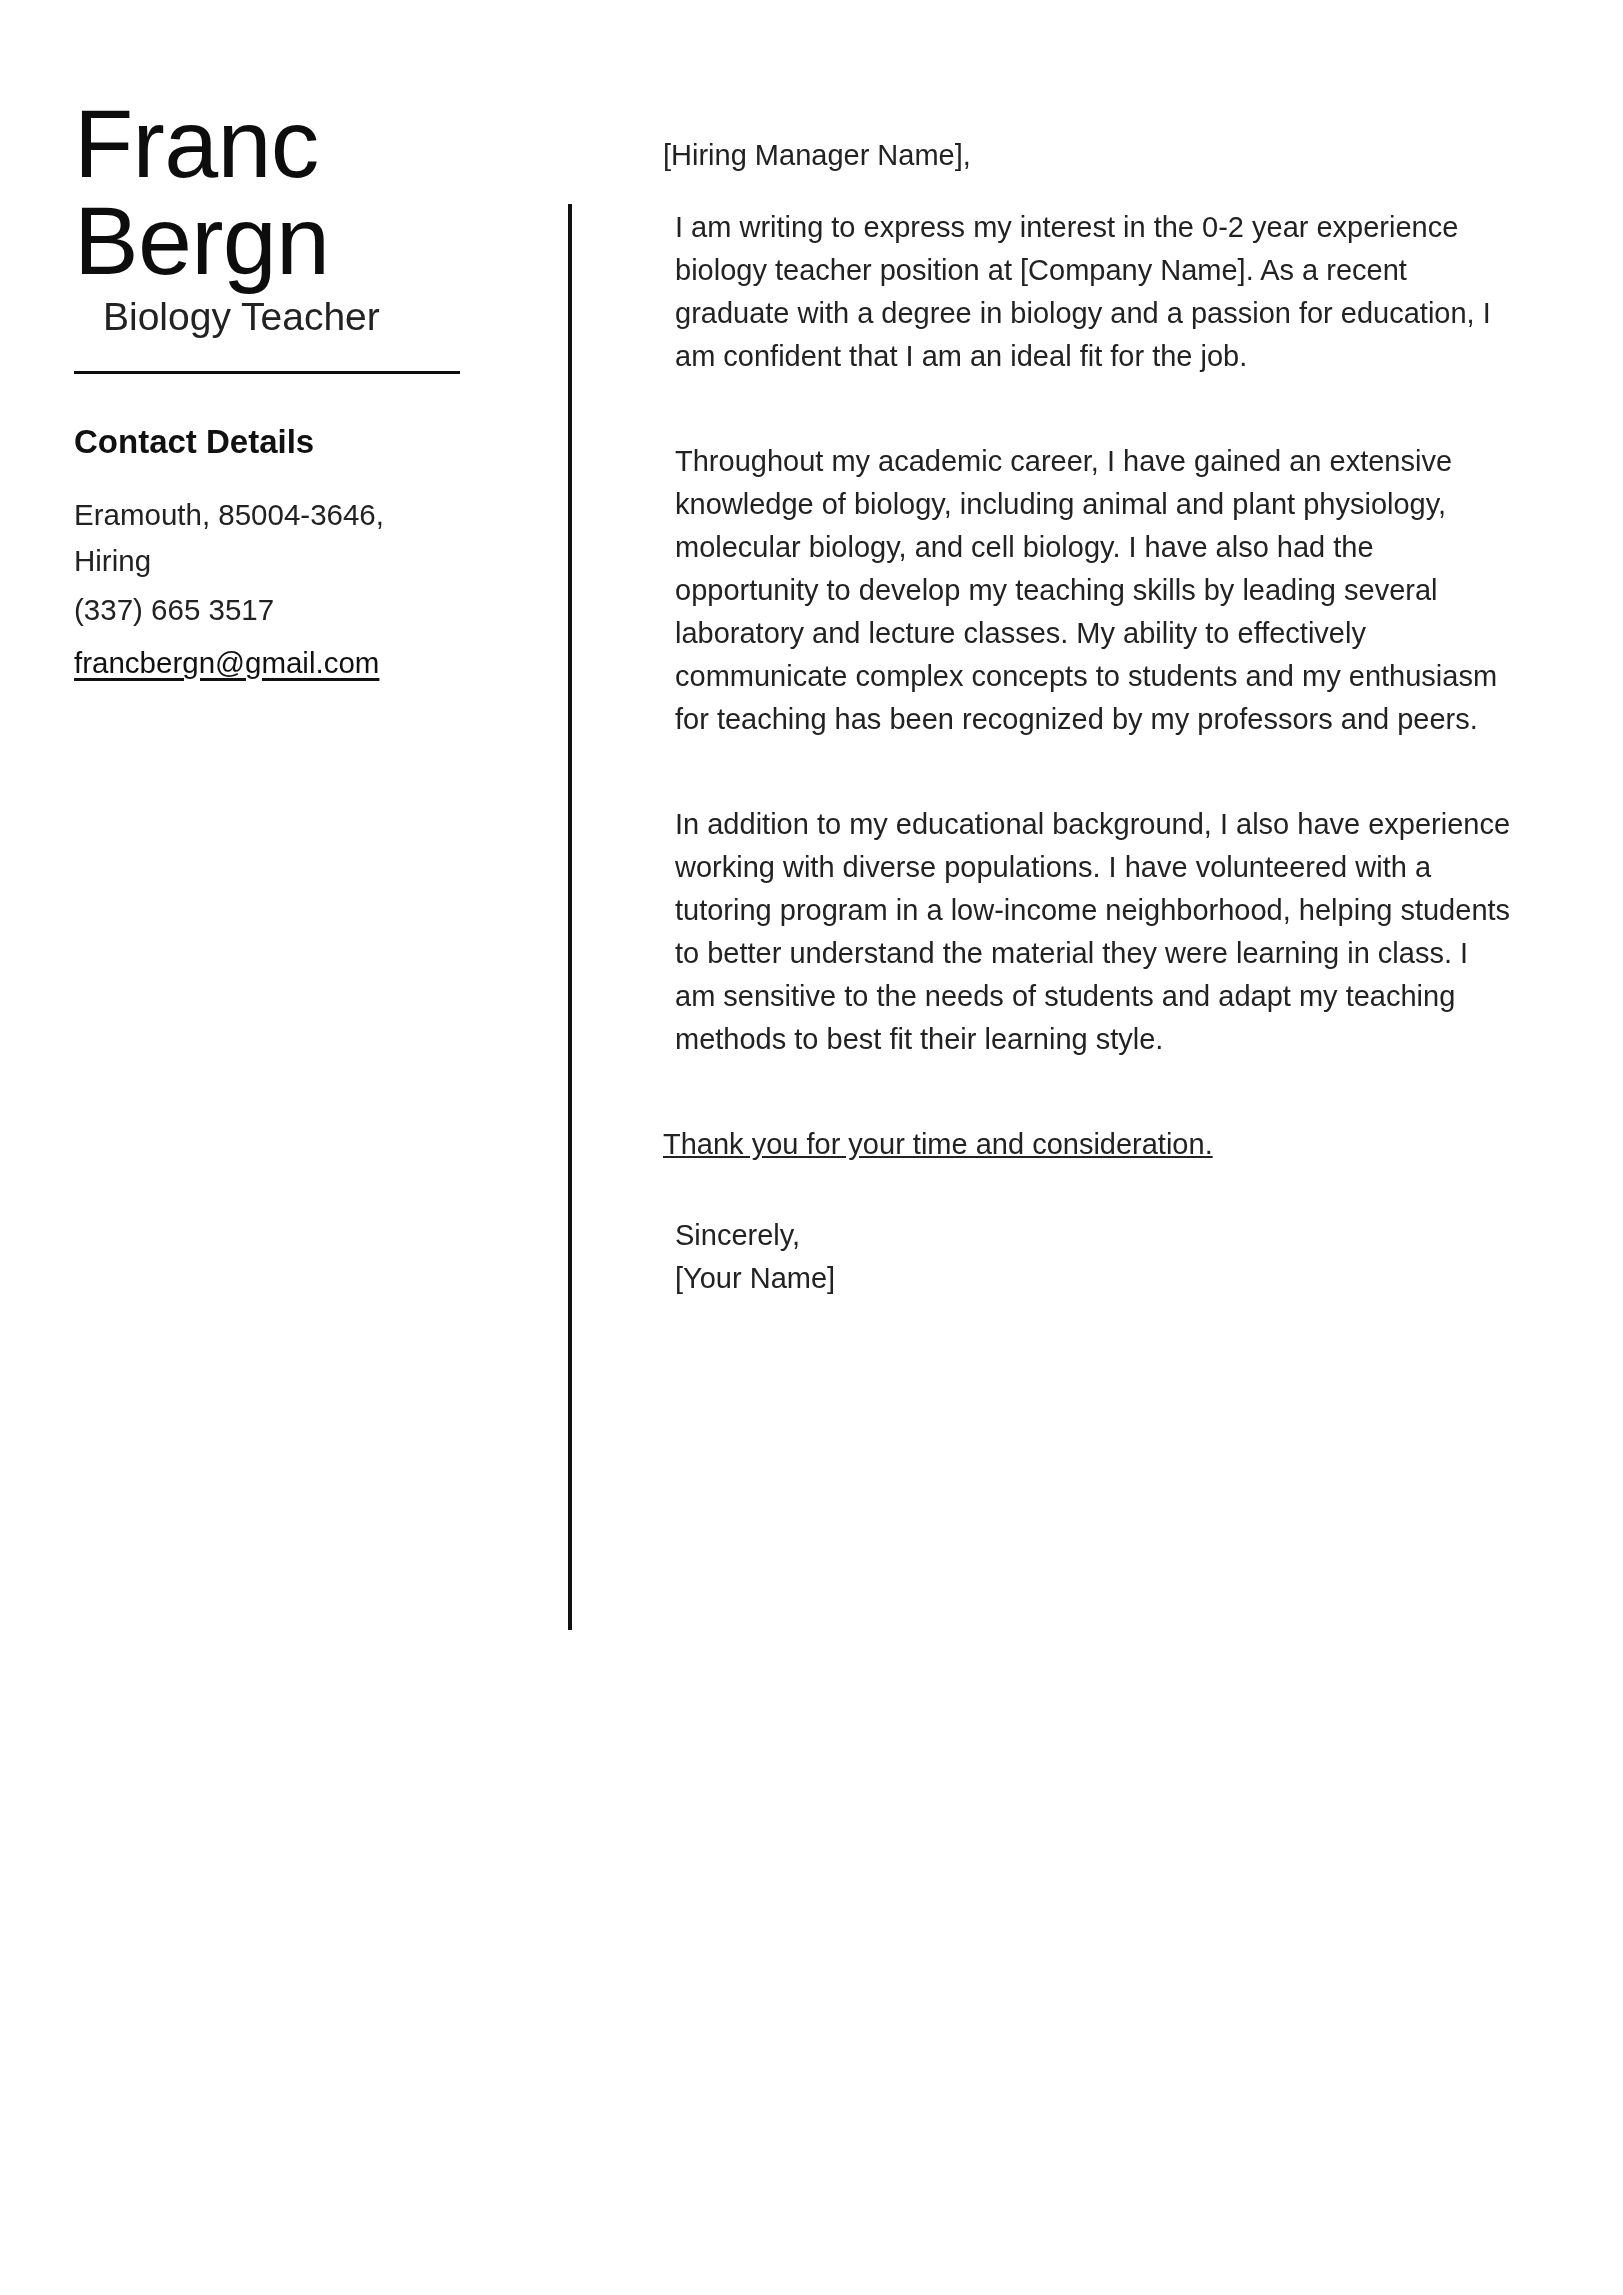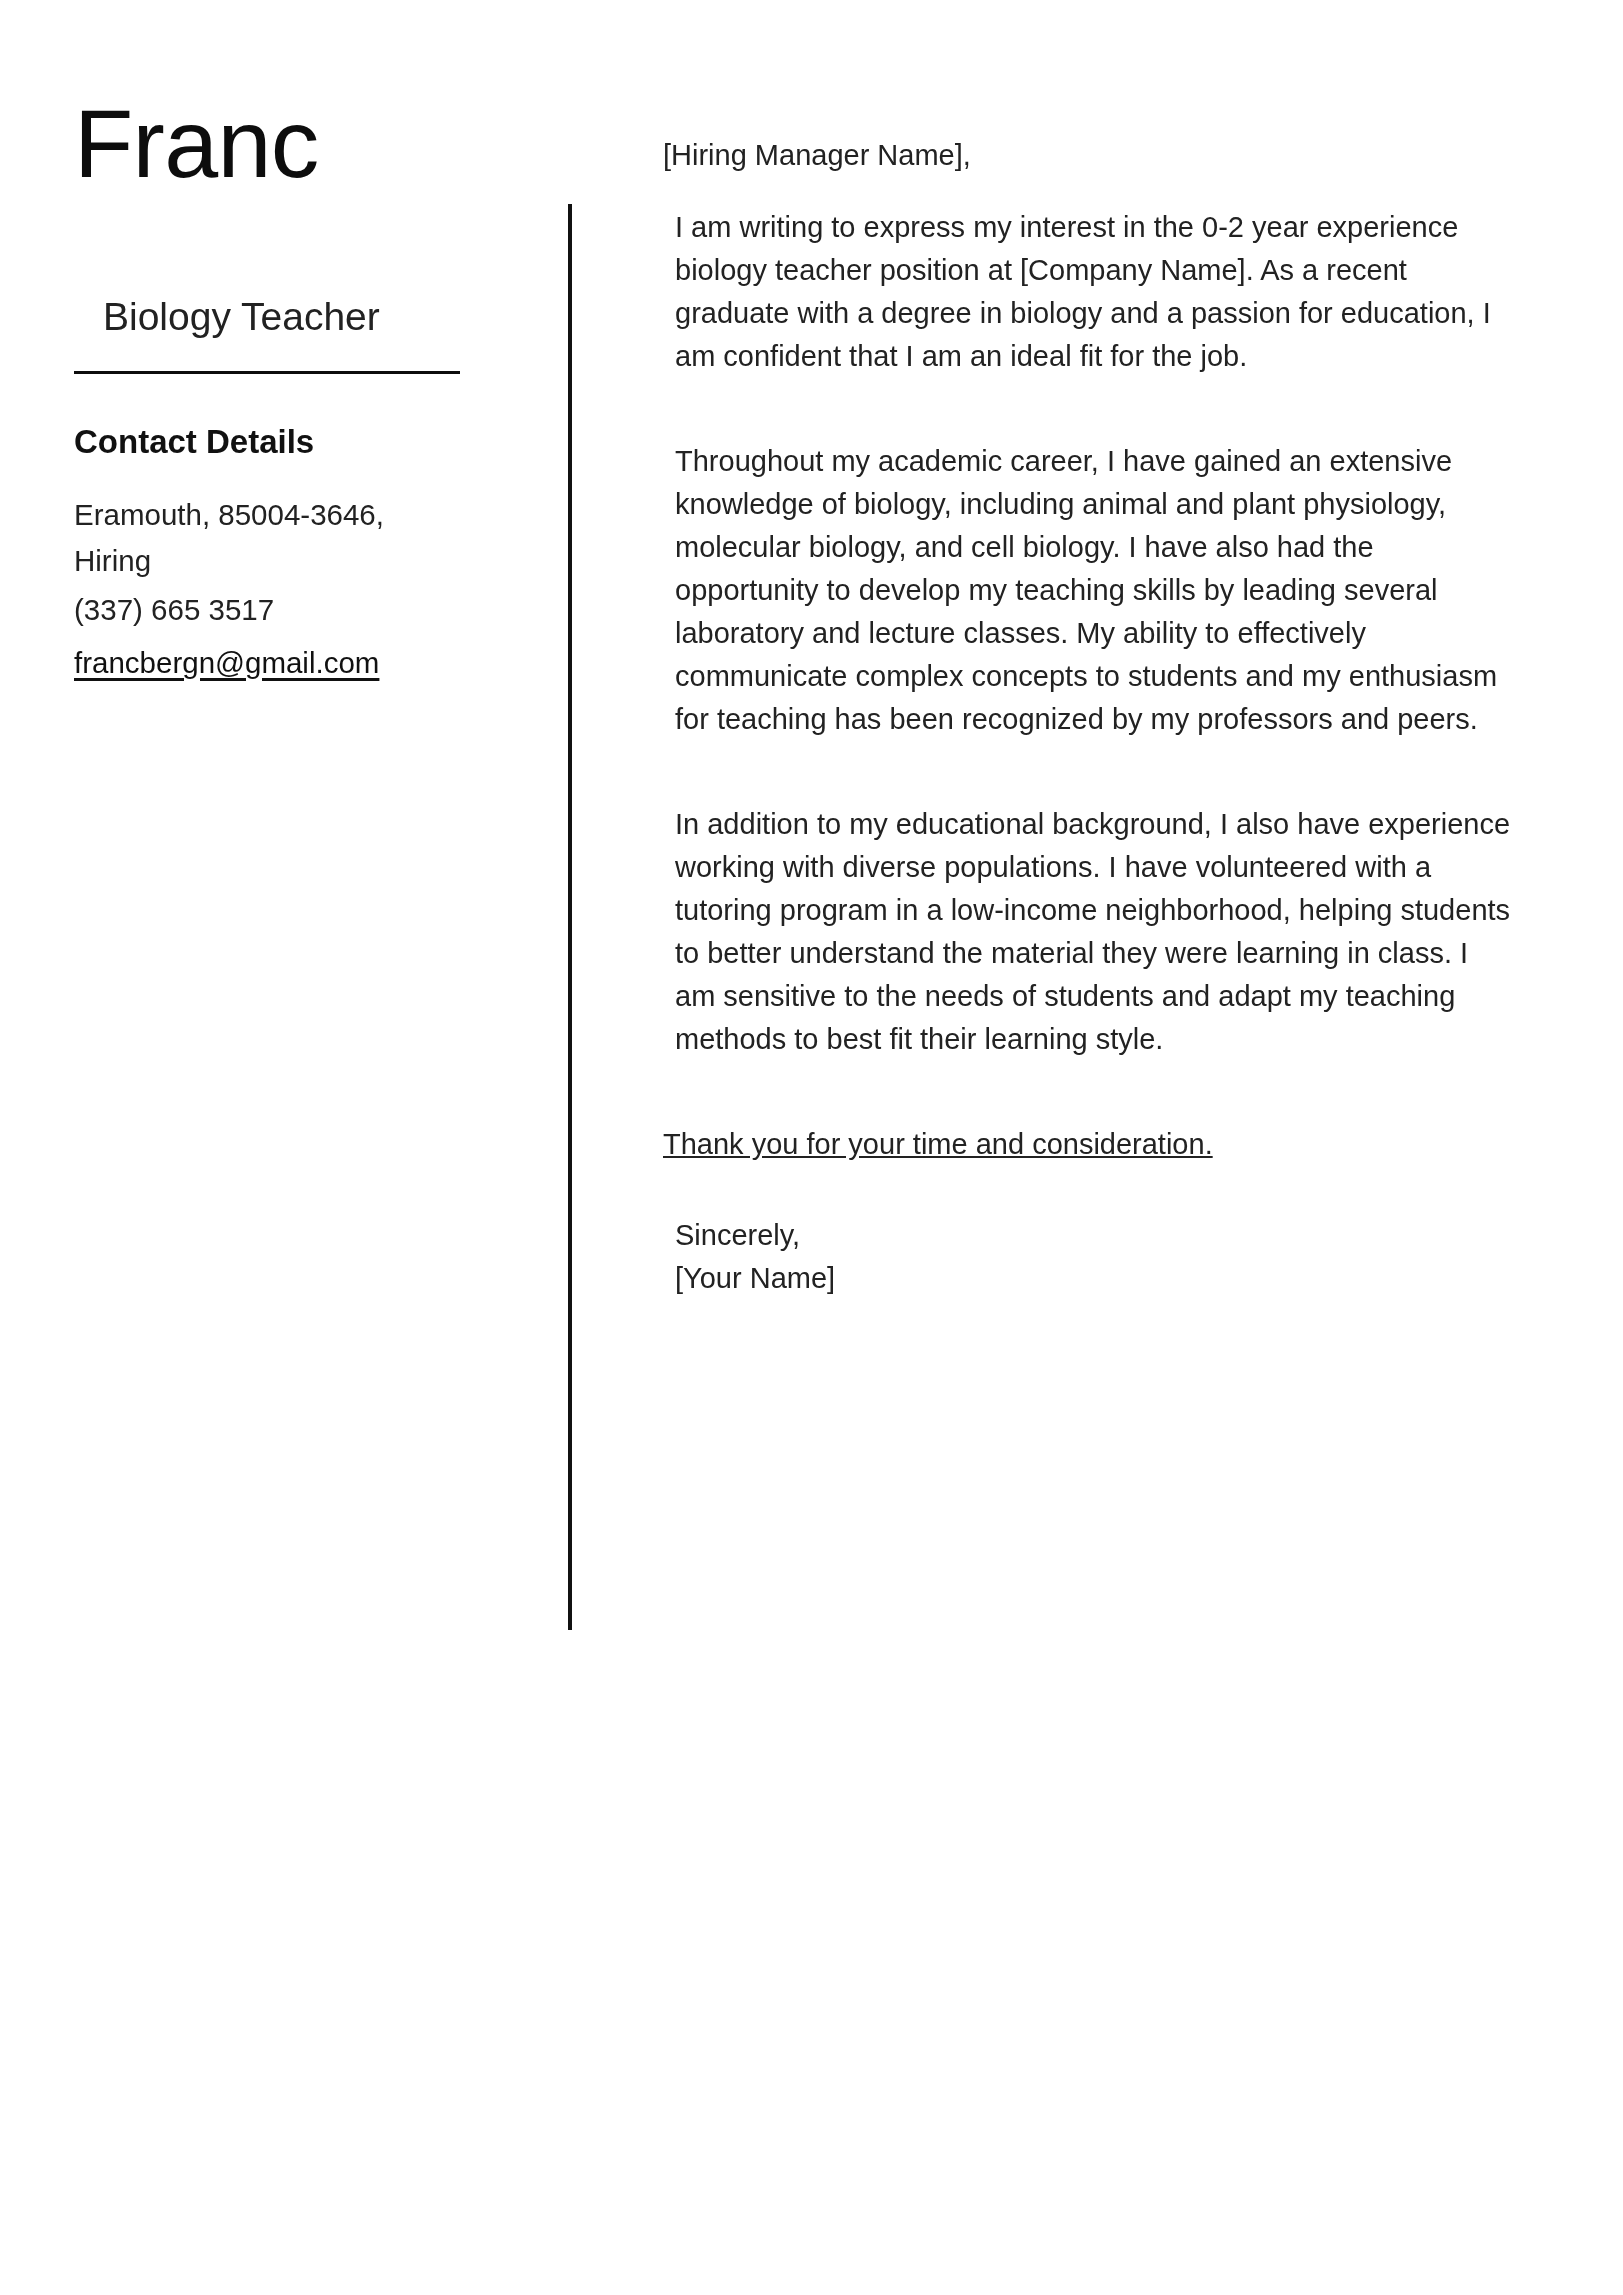--- a/index.html
+++ b/index.html
@@ -120,20 +120,21 @@
     margin: 12px;
   }
 </style>
 </head>
 <body>
 
 <div class="page">
 
   <div class="sidebar-name">
     <div>Franc</div>
+    <div>Bergn</div>
   </div>
 
   <div class="sidebar-title">Biology Teacher</div>
 
   <div class="sidebar-rule"></div>
 
   <div class="contact-heading">Contact Details</div>
 
   <div class="contact-address">
     <div>Eramouth, 85004-3646,</div>

